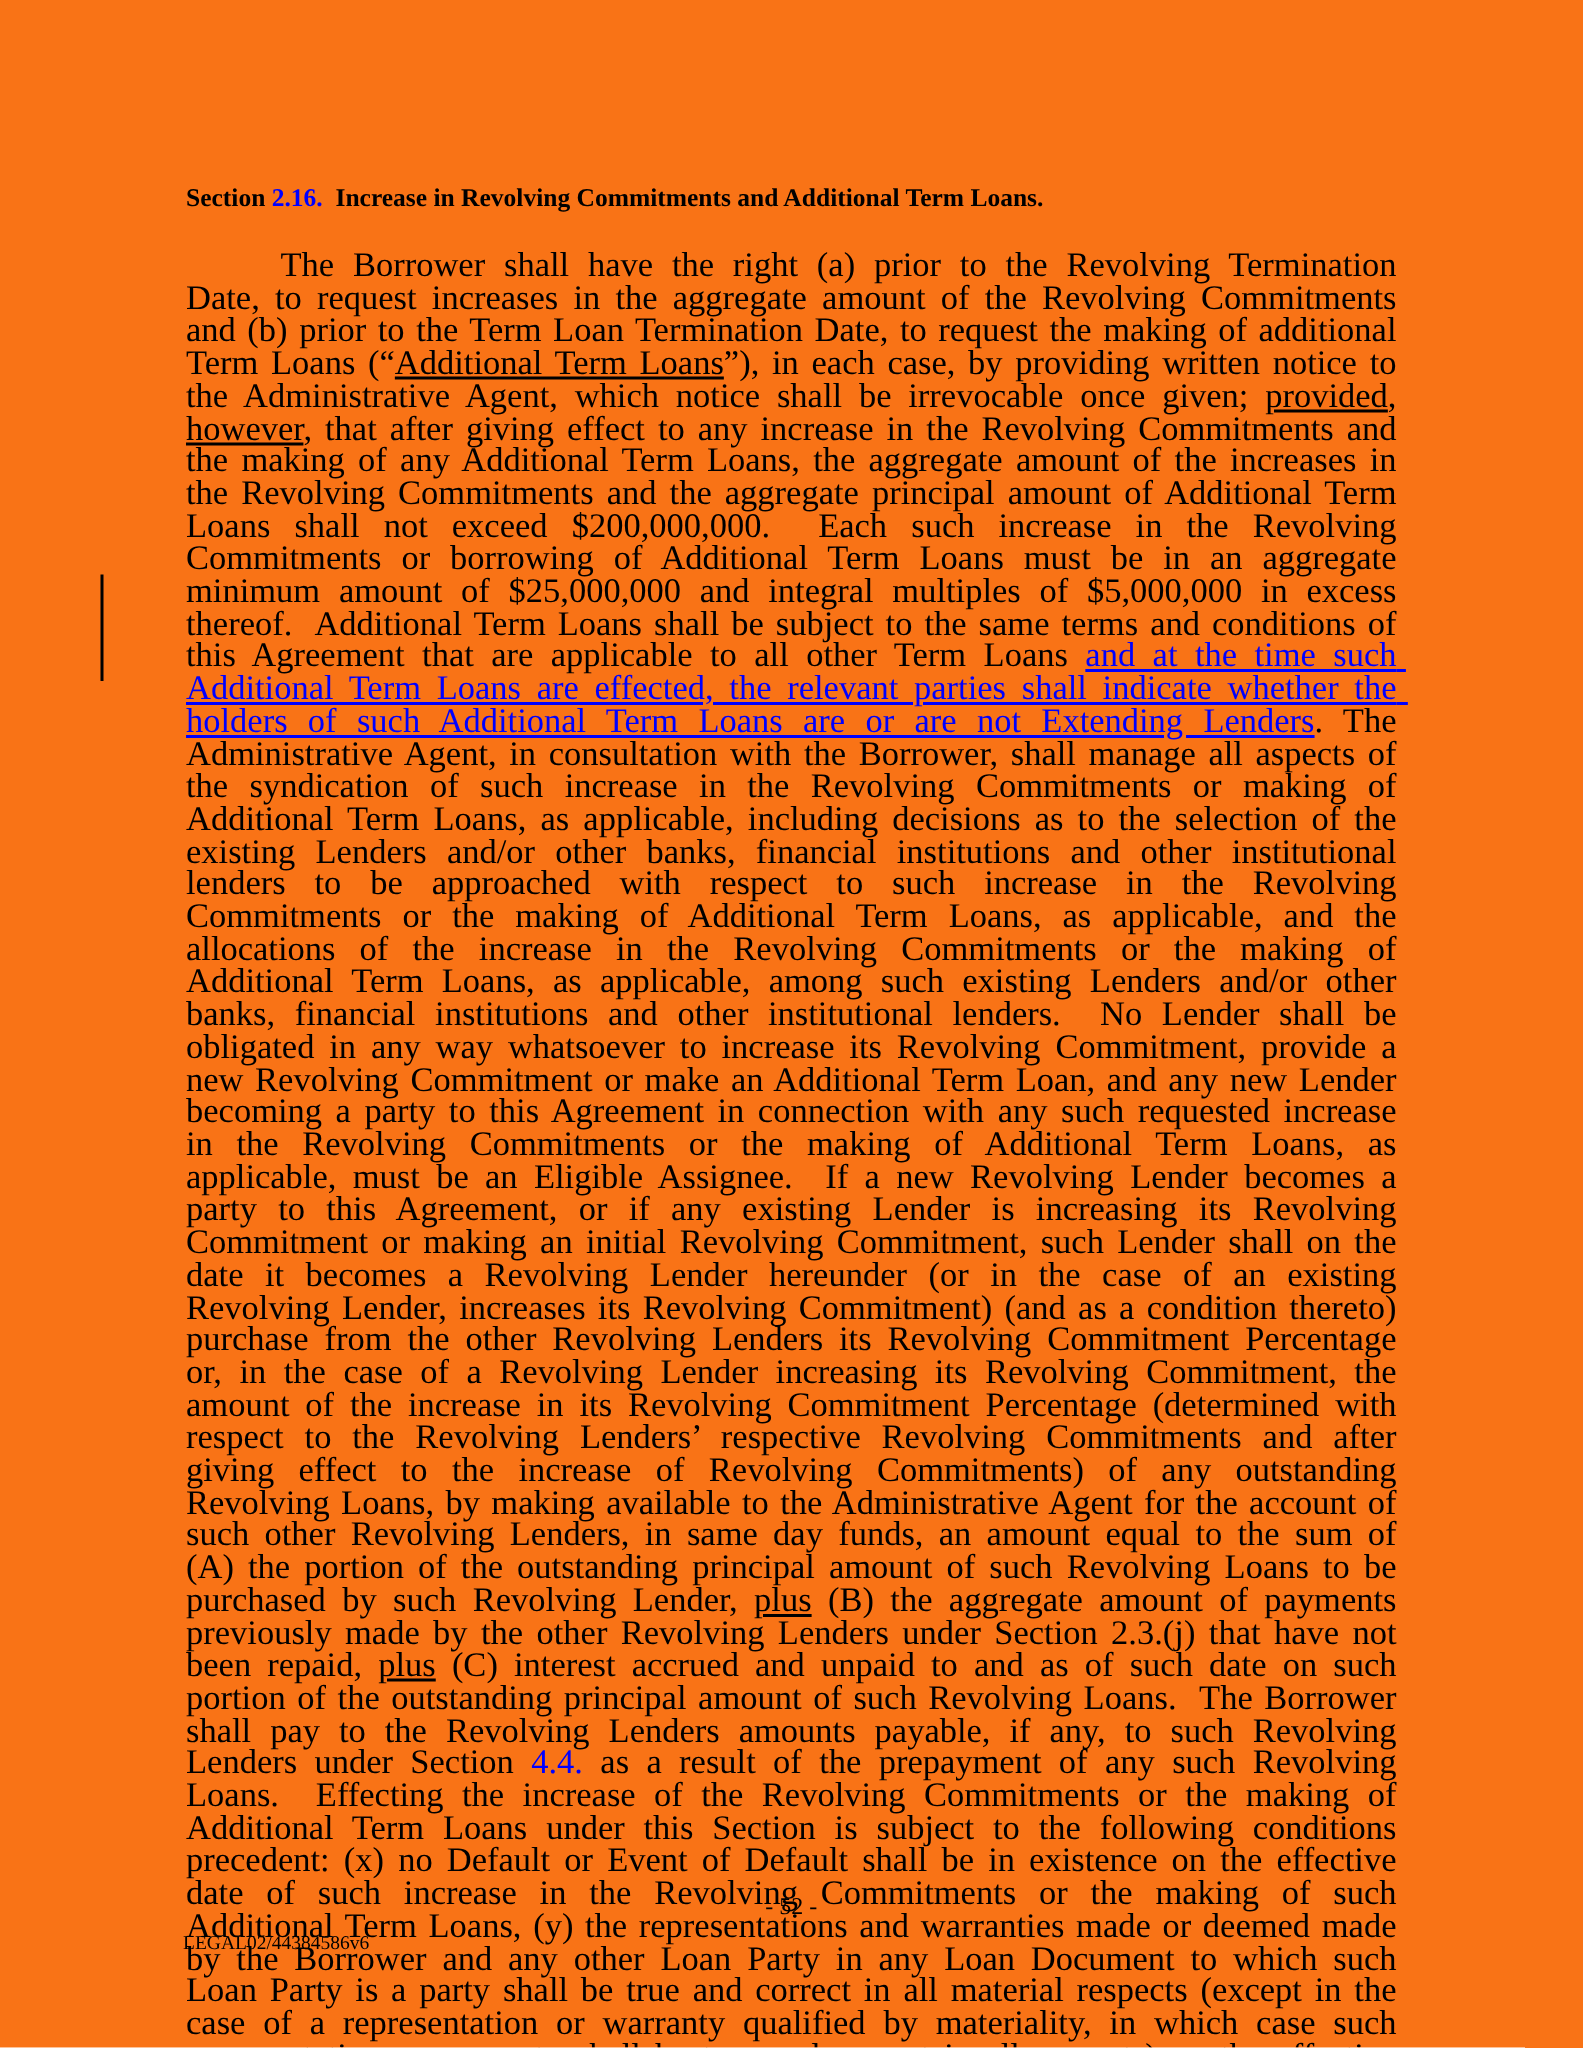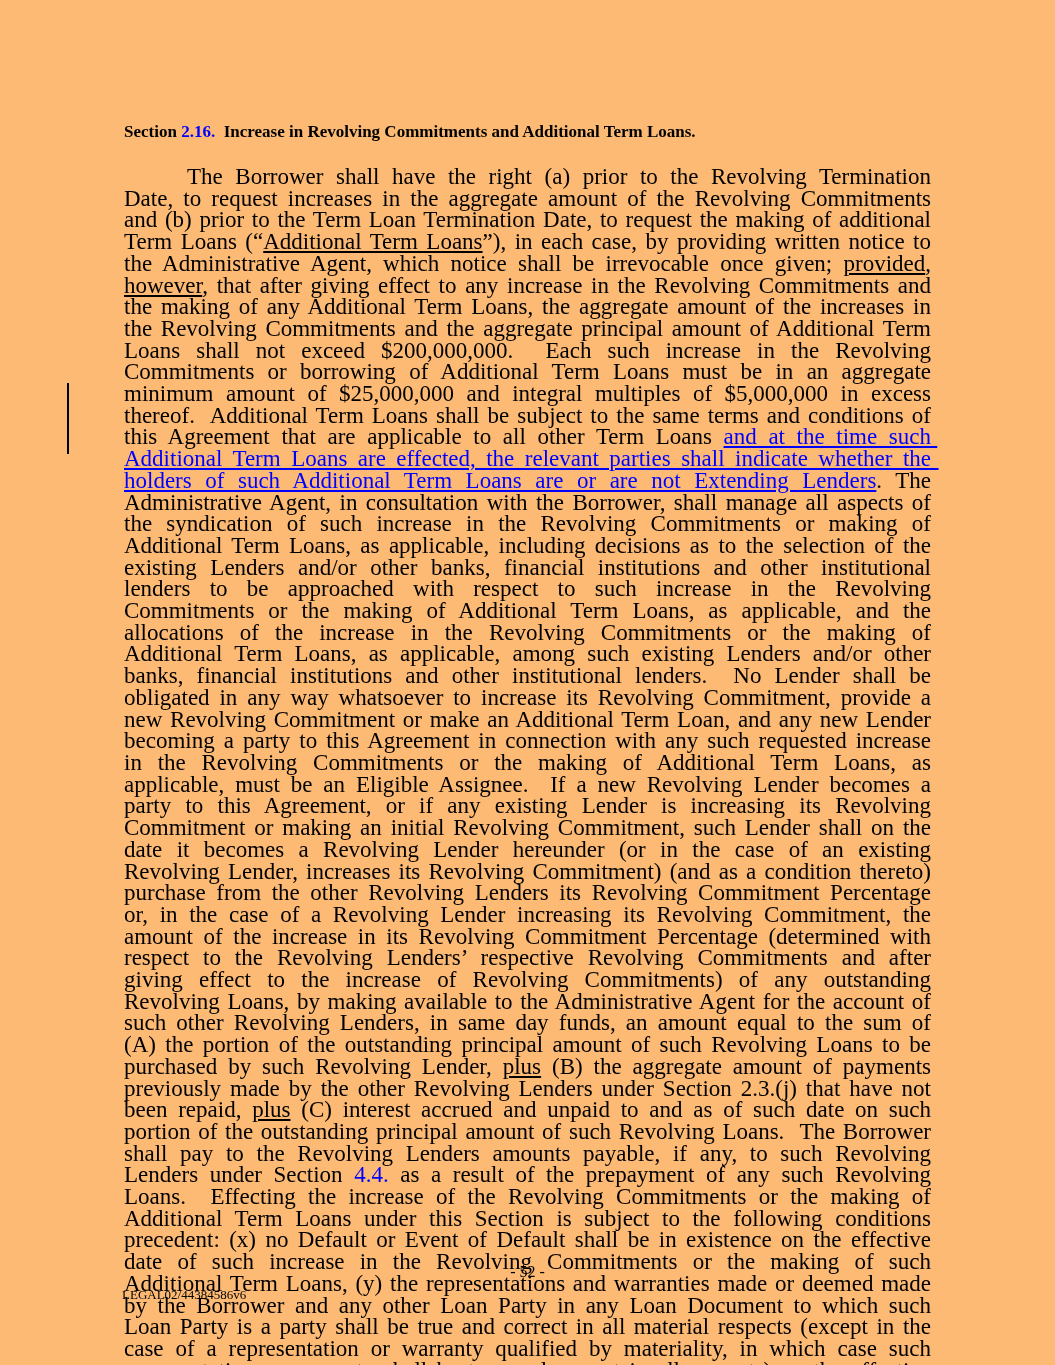--- a/index.html
+++ b/index.html
@@ -1,20 +1,20 @@
 <!DOCTYPE html>
 <html><head>
 <meta charset="utf-8">
 <style>
   html, body { margin: 0; padding: 0; background: #ffffff; }
   .page {
     position: relative;
     width: 1055px;
     height: 1365px;
-    background: #fdba74;
+    background: #f97316;
     font-family: "Liberation Serif", serif;
     color: #000000;
     overflow: hidden;
   }
   .content {
     position: absolute;
     left: 124px;
     top: 122px;
     width: 807px;
   }

